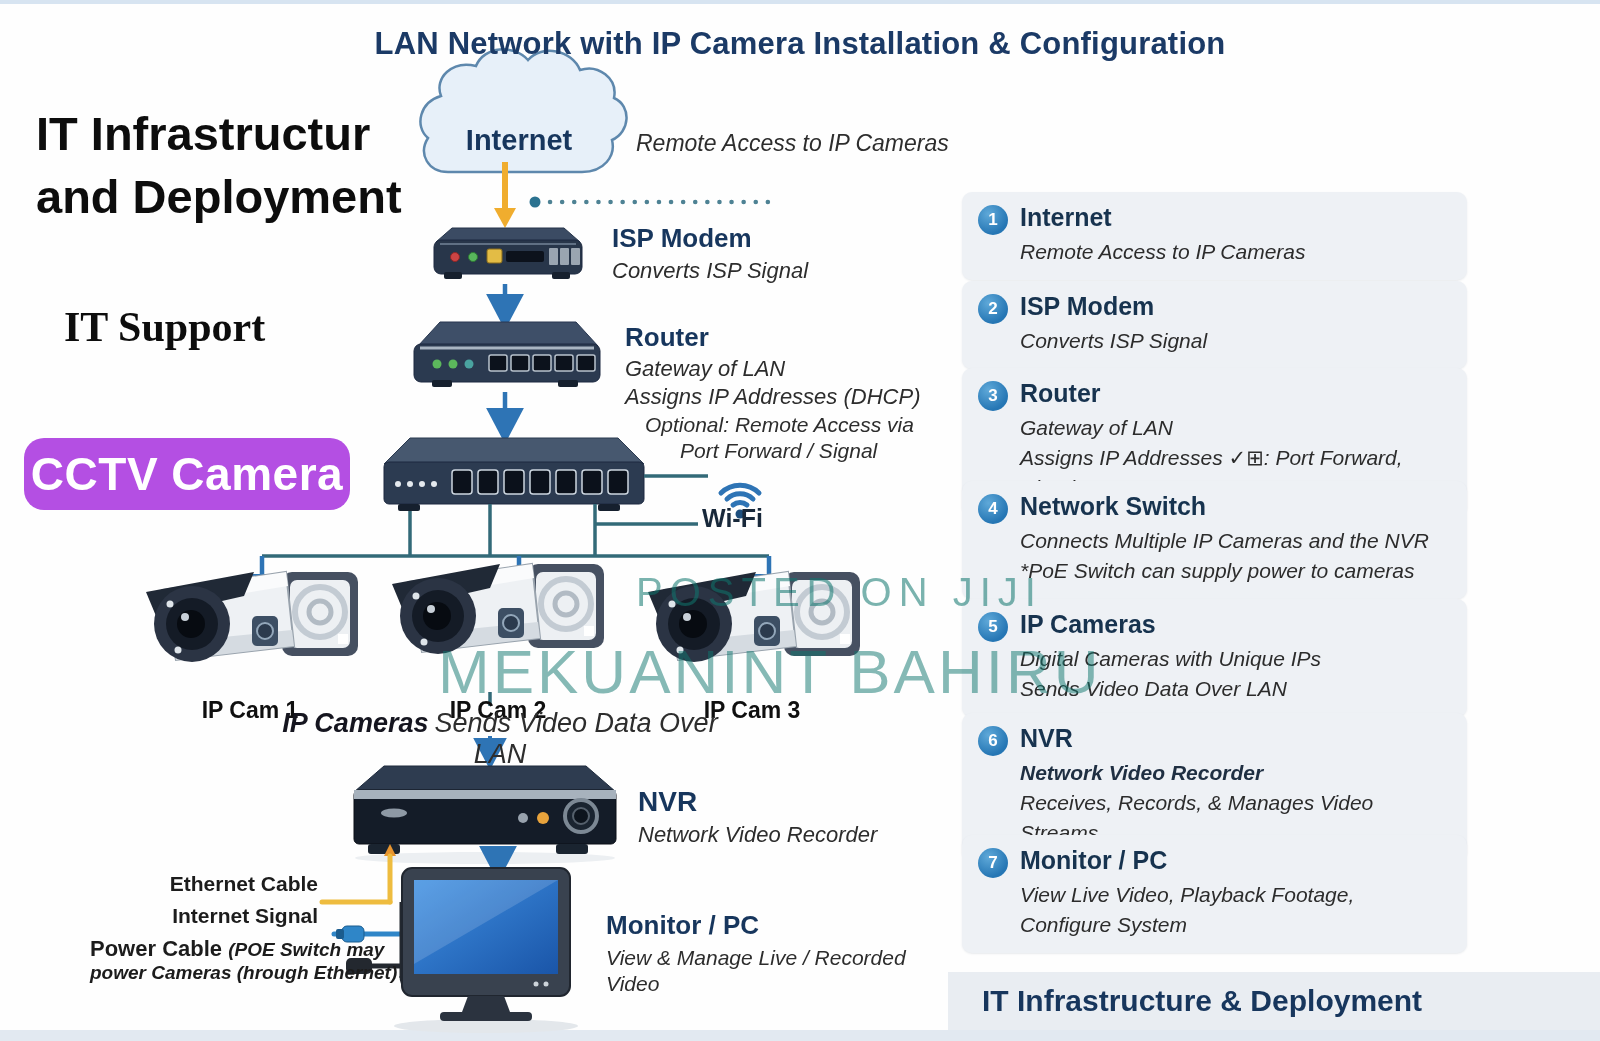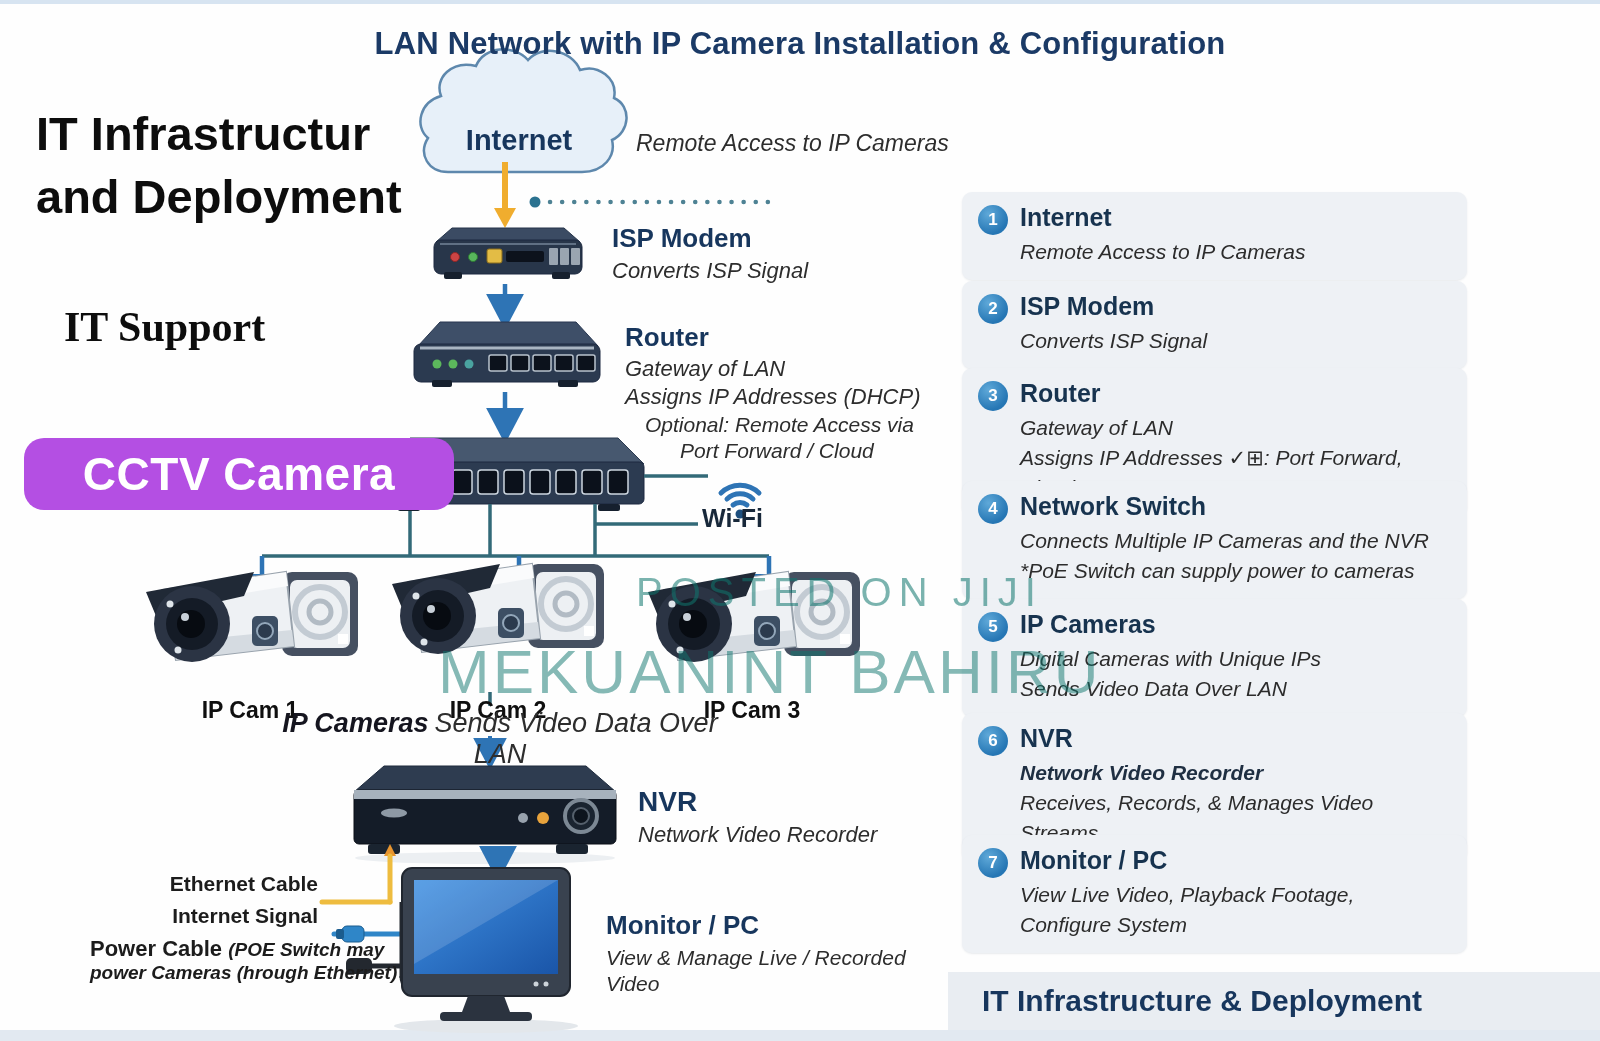--- a/index.html
+++ b/index.html
@@ -8,21 +8,21 @@
   .abs{position:absolute;}
   .it{font-style:italic;color:#2d2d2d;}
   
   .top-strip{left:0;top:0;width:1600px;height:4px;background:#d7e4f1;}
   .bottom-strip{left:0;top:1030px;width:1600px;height:11px;background:#e2e9f1;}
   
   .title{left:0;right:0;top:26px;text-align:center;font-size:31px;font-weight:700;color:#1b3a66;letter-spacing:.2px;}
   
   .infra{left:36px;top:102px;font-size:47px;font-weight:700;color:#0d0d0d;line-height:63px;}
   .support{left:64px;top:303px;font-size:42px;font-weight:700;color:#0d0d0d;font-family:Liberation Serif, serif;}
-  .cctv{left:24px;top:438px;width:430px;height:72px;background:#b44fe3;border-radius:20px;
+  .cctv{left:24px;top:438px;width:326px;height:72px;background:#b44fe3;border-radius:20px;
         color:#ffffff;font-size:46px;font-weight:700;text-align:center;line-height:72px;letter-spacing:.5px;}
   
   .lbl-internet{left:446px;top:124px;width:146px;text-align:center;font-size:29px;font-weight:700;color:#17365d;}
   .note-remote{left:636px;top:130px;font-size:23px;}
   .lbl-modem{left:612px;top:223px;font-size:26px;font-weight:700;color:#17365d;}
   .desc-modem{left:612px;top:258px;font-size:22px;}
   .lbl-router{left:625px;top:322px;font-size:26px;font-weight:700;color:#17365d;}
   .desc-router1{left:625px;top:356px;font-size:22px;}
   .desc-router2{left:625px;top:384px;font-size:22px;}
   .desc-router3{left:645px;top:413px;font-size:21px;}
@@ -237,21 +237,21 @@
   <div class="abs lbl-internet">Internet</div>
   <div class="abs note-remote it">Remote Access to IP Cameras</div>
 
   <div class="abs lbl-modem">ISP Modem</div>
   <div class="abs desc-modem it">Converts ISP Signal</div>
 
   <div class="abs lbl-router">Router</div>
   <div class="abs desc-router1 it">Gateway of LAN</div>
   <div class="abs desc-router2 it">Assigns IP Addresses (DHCP)</div>
   <div class="abs desc-router3 it">Optional: Remote Access via</div>
-  <div class="abs desc-router4 it">Port Forward / Cloud</div>
+  <div class="abs desc-router4 it">Port Forward / Signal</div>
 
   <div class="abs lbl-wifi">Wi-Fi</div>
 
   <div class="abs cam-label cam1">IP Cam 1</div>
   <div class="abs cam-label cam2">IP Cam 2</div>
   <div class="abs cam-label cam3">IP Cam 3</div>
 
   <div class="abs cam-note">
     <span class="bi">IP Cameras</span><span class="it">Sends Video Data Over LAN</span>
   </div>

